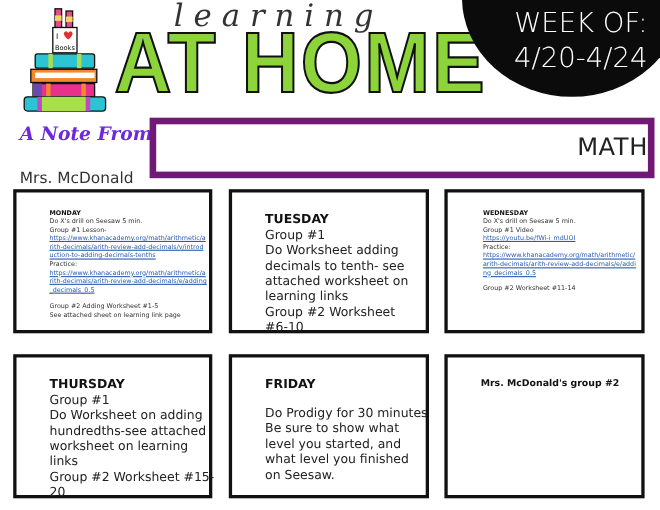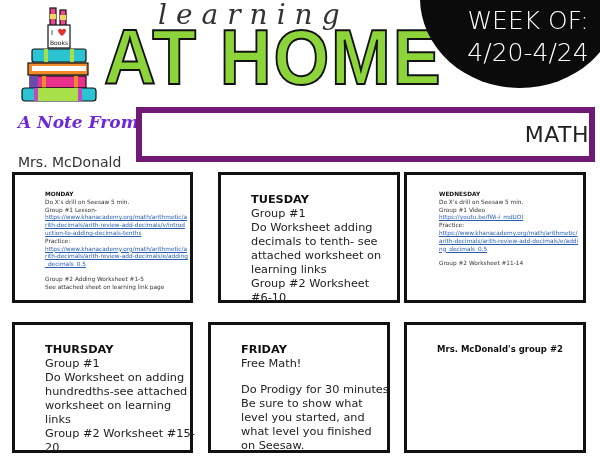--- a/index.html
+++ b/index.html
@@ -13,21 +13,21 @@
   .week-circle { left:420px; top:-92px; width:200px; height:180px; border-radius:50%; background:#0b0b0b; }
   .week-label { left:438px; top:6px; width:180px; text-align:center; color:#fff; font-family:"DejaVu Sans", sans-serif; font-size:25px; font-weight:300; line-height:30px; }
   .week-dates { left:438px; top:38px; width:180px; text-align:center; color:#fff; font-family:"DejaVu Sans", sans-serif; font-size:25px; font-weight:300; line-height:30px; }
   .note-from { left:18px; top:112px; font-family:"DejaVu Serif", serif; font-style:italic; font-weight:bold; font-size:17px; color:#6d28d9; }
   .teacher { left:18px; top:134px; font-family:"DejaVu Sans", sans-serif; font-size:14px; color:#333;margin-top:20px; }
   .subject-box { left:136px; top:107px; width:447px; height:43px; border:6px solid #701a75; display:flex; align-items:center; justify-content:flex-end; }
   .subject-box span { font-size:22px; color:#222; letter-spacing:0.5px; }
   
   .card { border:3px solid #111; background:#fff; box-sizing:border-box; }
   .c-mon { left:12px; top:172px; width:181px; height:131px; }
-  .c-tue { left:208px; top:172px; width:182px; height:131px;margin-left:10px; }
+  .c-tue { left:208px; top:172px; width:182px; height:131px; }
   .c-wed { left:404px; top:172px; width:182px; height:131px; }
   .c-thu { left:12px; top:322px; width:181px; height:131px; }
   .c-fri { left:208px; top:322px; width:182px; height:131px; }
   .c-note { left:404px; top:322px; width:182px; height:131px; }
   .small { font-size:5.8px; line-height:7.8px; color:#333; }
   .small .title { font-weight:bold; color:#111; }
   .small a, .link { color:#2a5db0; text-decoration:underline; word-break:break-all; }
   .big { font-size:11.3px; line-height:14px; color:#222; }
   .big .title { font-weight:bold; color:#111; }
   .med { font-size:8.5px; line-height:12px; color:#111; font-weight:bold; }
@@ -122,21 +122,20 @@
     <div class="title">THURSDAY</div>
     <div>Group #1</div>
     <div>Do Worksheet on adding hundredths-see attached worksheet on learning links</div>
     <div>Group #2 Worksheet #15-20</div>
   </div>
 </div>
 
 <div class="abs card c-fri">
   <div class="big" style="padding:18px 0 0 30px; width:148px;">
     <div class="title">FRIDAY</div>
-    <div>Free Math!</div>
     <div class="gap2"></div>
     <div>Do Prodigy for 30 minutes</div>
     <div>Be sure to show what level you started, and what level you finished on Seesaw.</div>
   </div>
 </div>
 
 <div class="abs card c-note">
   <div class="med" style="padding:18px 0 0 30px; width:140px;">
     <div>Mrs. McDonald's group #2</div>
     <div class="gap"></div>

